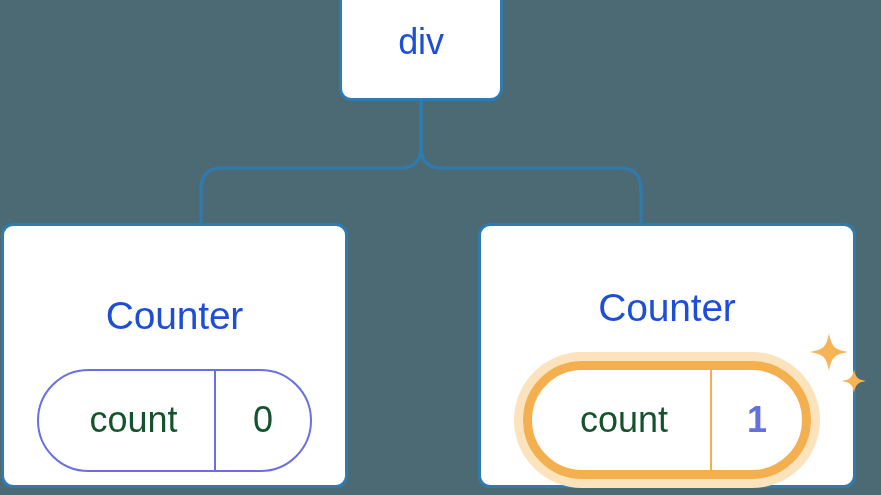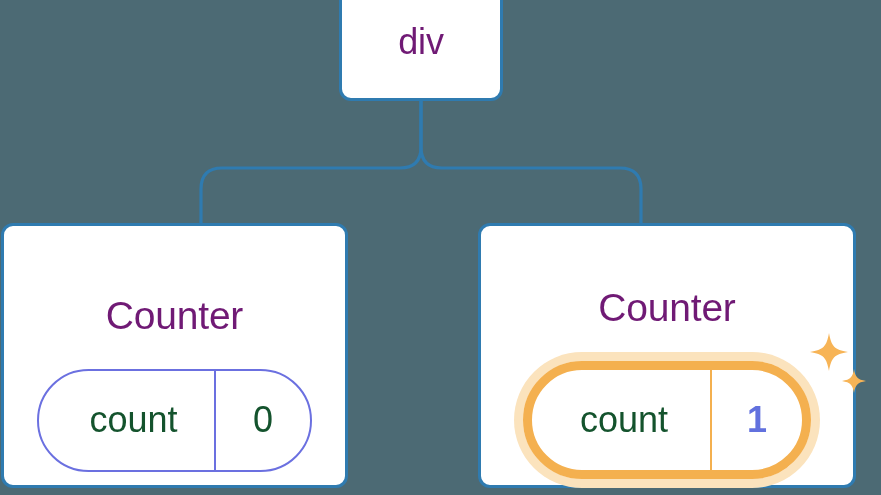--- a/index.html
+++ b/index.html
@@ -49,21 +49,21 @@
   }
   .node-child {
     top: 223px;
     height: 265px;
     padding-top: 26px;
   }
   .node-child-left  { left: 1px;   width: 347px; }
   .node-child-right { left: 478px; width: 378px; }
 
   .node-title {
-    color: #701a75;
+    color: #1d4ed8;
     font-size: 39px;
     line-height: 1;
     letter-spacing: -0.2px;
   }
   .node-root .node-title {
     font-size: 36px;
   }
   .node-child .node-title {
     margin-top: 30px;
   }

